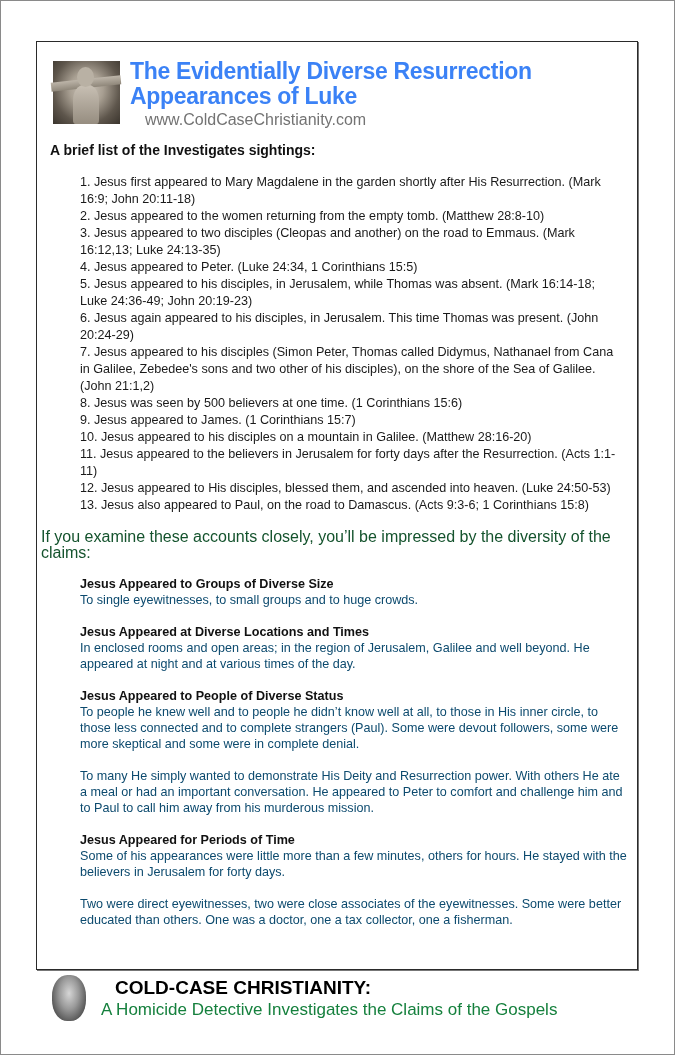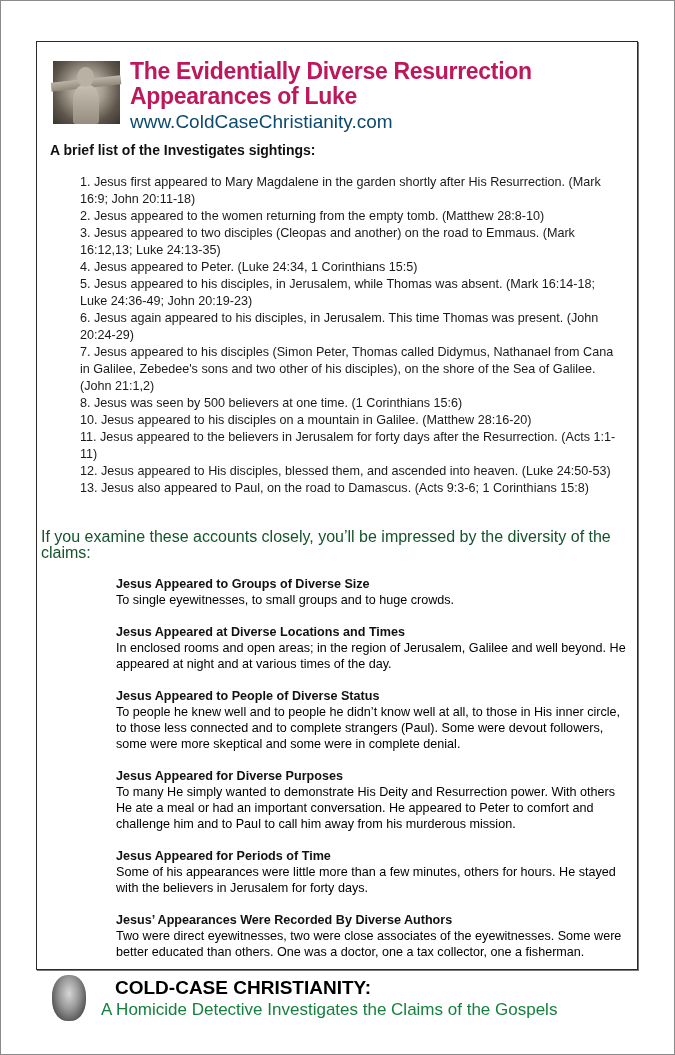--- a/index.html
+++ b/index.html
@@ -38,48 +38,48 @@
     border-radius: 50%; background: #b9b1a4;
   }
   .photo .torso {
     position: absolute; left: 20px; top: 24px; width: 26px; height: 39px;
     border-radius: 40% 40% 10% 10%;
     background: linear-gradient(#c8c0b4, #968d80);
   }
   .title {
     position: absolute; left: 93px; top: 17px;
     font-weight: bold; font-size: 23px; line-height: 25px;
-    color: #be185d; letter-spacing: -0.3px;
+    color: #3b82f6; letter-spacing: -0.3px;
   }
   .site {
-    position: absolute; left: 93px; top: 69px;
-    font-size: 19px; color: #0c4a6e;
+    position: absolute; left: 108px; top: 69px;
+    font-size: 16px; color: #737373;
   }
   .section-heading {
     position: absolute; left: 13px; top: 100px;
     font-weight: bold; font-size: 14px; color: #111;
   }
   .sightings {
     position: absolute; left: 43px; top: 132px; width: 545px;
     font-size: 12.6px; line-height: 17px; color: #1a1a1a;
     margin: 0; padding: 0; list-style: none;
   }
   .intro {
     position: absolute; left: 4px; top: 487px; width: 578px;
     font-size: 16px; line-height: 16px; color: #14532d;
   }
   .claims {
     position: absolute; left: 43px; top: 534px; width: 548px;
   }
-  .claim { margin-bottom: 16px; margin-left: 36px; }
+  .claim { margin-bottom: 16px; }
   .claim-heading {
     font-weight: bold; font-size: 12.6px; line-height: 16px; color: #111;
   }
   .claim-body {
-    font-size: 12.6px; line-height: 16px; color: #000000;
+    font-size: 12.6px; line-height: 16px; color: #0c4a6e;
   }
   .footer-badge {
     position: absolute; left: 52px; top: 975px;
     width: 34px; height: 46px;
     border-radius: 45%;
     background: radial-gradient(ellipse at 50% 40%, #d6d6d6 0%, #9a9a9a 40%, #4d4d4d 80%, #2e2e2e 100%);
   }
   .footer-title {
     position: absolute; left: 115px; top: 977px;
     font-weight: bold; font-size: 19px; color: #000000;
@@ -111,20 +111,21 @@
 
   <ul class="sightings">
     <li>1. Jesus first appeared to Mary Magdalene in the garden shortly after His Resurrection. (Mark 16:9; John 20:11-18)</li>
     <li>2. Jesus appeared to the women returning from the empty tomb. (Matthew 28:8-10)</li>
     <li>3. Jesus appeared to two disciples (Cleopas and another) on the road to Emmaus. (Mark 16:12,13; Luke 24:13-35)</li>
     <li>4. Jesus appeared to Peter. (Luke 24:34, 1 Corinthians 15:5)</li>
     <li>5. Jesus appeared to his disciples, in Jerusalem, while Thomas was absent. (Mark 16:14-18; Luke 24:36-49; John 20:19-23)</li>
     <li>6. Jesus again appeared to his disciples, in Jerusalem. This time Thomas was present. (John 20:24-29)</li>
     <li>7. Jesus appeared to his disciples (Simon Peter, Thomas called Didymus, Nathanael from Cana in Galilee, Zebedee's sons and two other of his disciples), on the shore of the Sea of Galilee. (John 21:1,2)</li>
     <li>8. Jesus was seen by 500 believers at one time. (1 Corinthians 15:6)</li>
+    <li>9. Jesus appeared to James. (1 Corinthians 15:7)</li>
     <li>10. Jesus appeared to his disciples on a mountain in Galilee. (Matthew 28:16-20)</li>
     <li>11. Jesus appeared to the believers in Jerusalem for forty days after the Resurrection. (Acts 1:1-11)</li>
     <li>12. Jesus appeared to His disciples, blessed them, and ascended into heaven. (Luke 24:50-53)</li>
     <li>13. Jesus also appeared to Paul, on the road to Damascus. (Acts 9:3-6; 1 Corinthians 15:8)</li>
   </ul>
 
   <div class="intro">If you examine these accounts closely, you’ll be impressed by the diversity of the claims:</div>
 
   <div class="claims">
     <div class="claim">
@@ -133,29 +134,27 @@
     </div>
     <div class="claim">
       <div class="claim-heading">Jesus Appeared at Diverse Locations and Times</div>
       <div class="claim-body">In enclosed rooms and open areas; in the region of Jerusalem, Galilee and well beyond. He appeared at night and at various times of the day.</div>
     </div>
     <div class="claim">
       <div class="claim-heading">Jesus Appeared to People of Diverse Status</div>
       <div class="claim-body">To people he knew well and to people he didn’t know well at all, to those in His inner circle, to those less connected and to complete strangers (Paul). Some were devout followers, some were more skeptical and some were in complete denial.</div>
     </div>
     <div class="claim">
-      <div class="claim-heading">Jesus Appeared for Diverse Purposes</div>
       <div class="claim-body">To many He simply wanted to demonstrate His Deity and Resurrection power. With others He ate a meal or had an important conversation. He appeared to Peter to comfort and challenge him and to Paul to call him away from his murderous mission.</div>
     </div>
     <div class="claim">
       <div class="claim-heading">Jesus Appeared for Periods of Time</div>
       <div class="claim-body">Some of his appearances were little more than a few minutes, others for hours. He stayed with the believers in Jerusalem for forty days.</div>
     </div>
     <div class="claim">
-      <div class="claim-heading">Jesus’ Appearances Were Recorded By Diverse Authors</div>
       <div class="claim-body">Two were direct eyewitnesses, two were close associates of the eyewitnesses. Some were better educated than others. One was a doctor, one a tax collector, one a fisherman.</div>
     </div>
   </div>
 </div>
 
 <div class="footer-badge"></div>
 <div class="footer-title">COLD-CASE CHRISTIANITY:</div>
 <div class="footer-subtitle">A Homicide Detective Investigates the Claims of the Gospels</div>
 
 </body></html>

